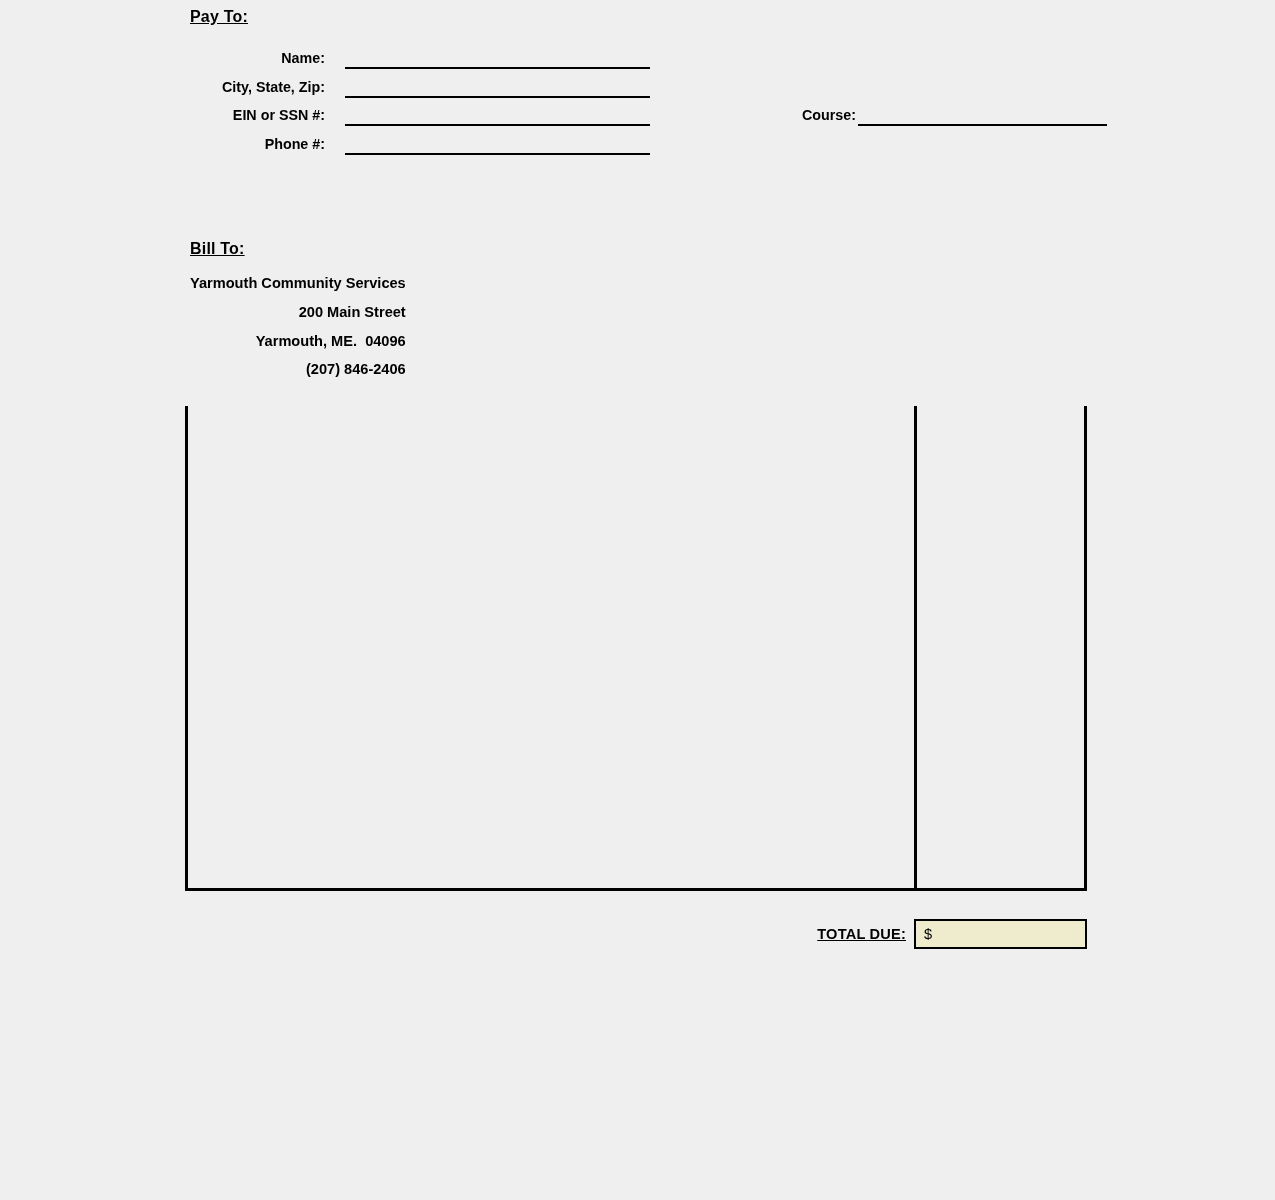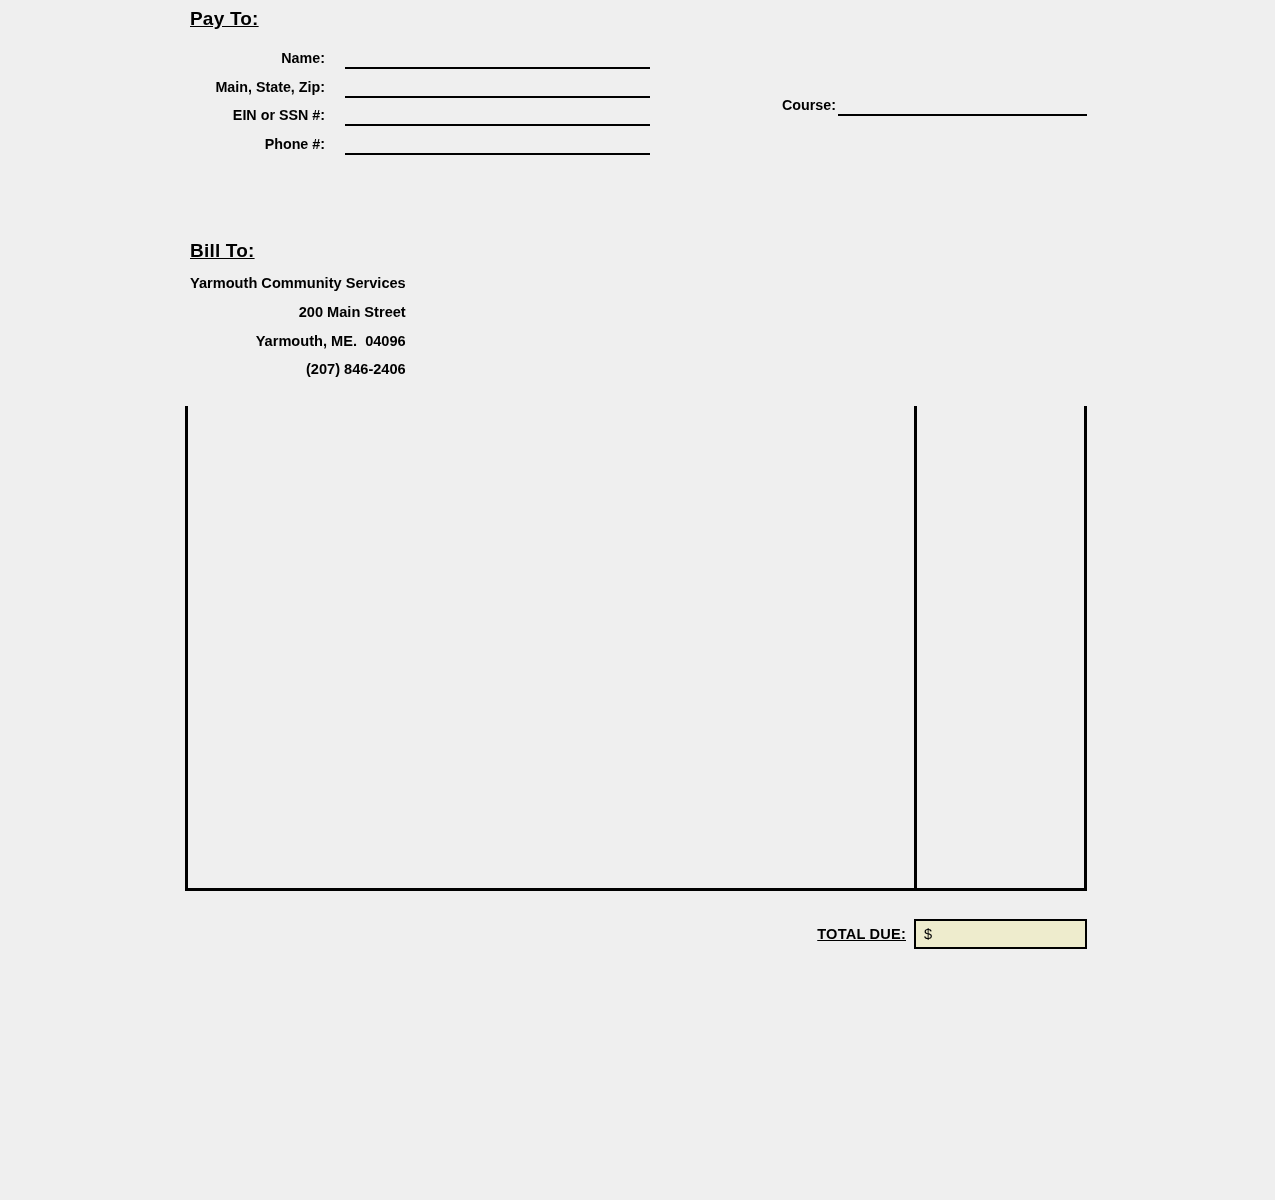--- a/index.html
+++ b/index.html
@@ -20,21 +20,21 @@
     position: absolute;
     left: 0;
     top: 0;
     width: 1275px;
     height: 1200px;
   }
 
   
   .section-heading {
     position: absolute;
-    font-size: 19px;
+    font-size: 16px;
     font-weight: bold;
     text-decoration: underline;
     letter-spacing: 0.2px;
   }
   #payto-heading { left: 190px; top: 8px; }
 
   .payto-grid {
     position: absolute;
     left: 190px;
     top: 40px;
@@ -64,21 +64,21 @@
 
   
   .right-field {
     position: absolute;
     left: 782px;
     width: 305px;
     display: flex;
     align-items: flex-end;
   }
   #right-date { top: 34px; }
-  #right-course { top: 92px; }
+  #right-course { top: 102px; margin-left: 20px; }
   .right-label {
     font-size: 14.3px;
     font-weight: bold;
     line-height: 18px;
     padding-bottom: 2px;
     white-space: nowrap;
   }
   .right-line {
     flex: 1;
     border-bottom: 2.6px solid #000;
@@ -187,21 +187,21 @@
 <div class="page">
 
   <div class="section-heading" id="payto-heading">Pay To:</div>
 
   <div class="payto-grid">
     <div class="field-row">
       <div class="field-label">Name:</div>
       <div class="field-line"></div>
     </div>
     <div class="field-row">
-      <div class="field-label">Main, State, Zip:</div>
+      <div class="field-label">City, State, Zip:</div>
       <div class="field-line"></div>
     </div>
     <div class="field-row">
       <div class="field-label">EIN or SSN #:</div>
       <div class="field-line"></div>
     </div>
     <div class="field-row">
       <div class="field-label">Phone #:</div>
       <div class="field-line"></div>
     </div>

